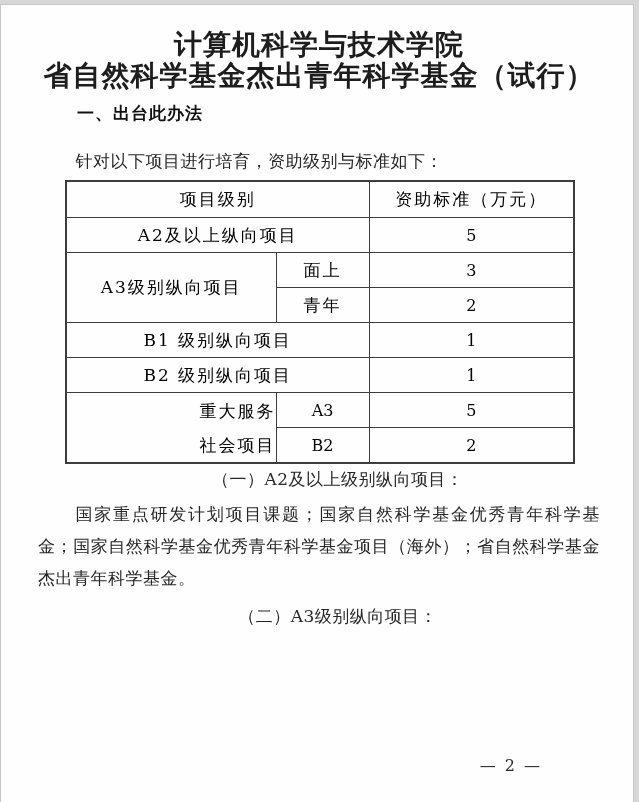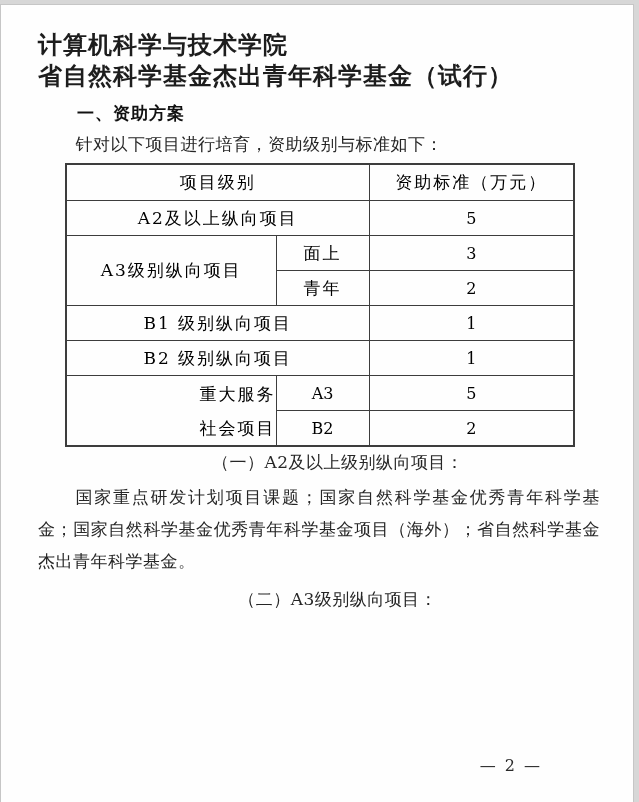--- a/index.html
+++ b/index.html
@@ -18,23 +18,23 @@
     background:#fefefe;
     border:1px solid #c6c6c6;
   }
   .content {
     position:relative;
     height:100%;
     padding:0 33px 0 37px;
   }
   .doc-title {
     margin-top:24px;
-    text-align:left;
+    text-align:center;
     font-weight:bold;
-    font-size:24px;
+    font-size:28px;
     line-height:31px;
     letter-spacing:1px;
     color:#1d1d1d;
   }
   .para {
     font-size:17px;
     line-height:31px;
     letter-spacing:0.5px;
     text-align:justify;
     text-indent:2.2em;
@@ -43,21 +43,21 @@
   .sec-heading {
     margin-top:7px;
     font-family:"DejaVu Sans", sans-serif;
     font-weight:bold;
     font-size:17px;
     line-height:31px;
     letter-spacing:1px;
     text-indent:2.3em;
     color:#111;
   }
-  .sec-intro { margin-top:0; }
+  .sec-intro { margin-top:17px; }
   table.funding {
     margin:3px 0 0 27px;
     width:508px;
     border-collapse:collapse;
     table-layout:fixed;
     border:2px solid #3d3d3d;
   }
   table.funding td {
     border:1.5px solid #3d3d3d;
     text-align:center;
@@ -100,21 +100,21 @@
 
 <div class="page">
   <div class="content">
 
     <div class="doc-title">
       <div>计算机科学与技术学院</div>
       <div>省自然科学基金杰出青年科学基金（试行）</div>
     </div>
 
 
-    <div class="sec-heading">一、资助方案</div>
+    <div class="sec-heading">一、出台此办法</div>
 
     <p class="para sec-intro">针对以下项目进行培育，资助级别与标准如下：</p>
 
     <table class="funding">
       <colgroup>
         <col style="width:210px">
         <col style="width:93px">
         <col style="width:205px">
       </colgroup>
       <tbody>

